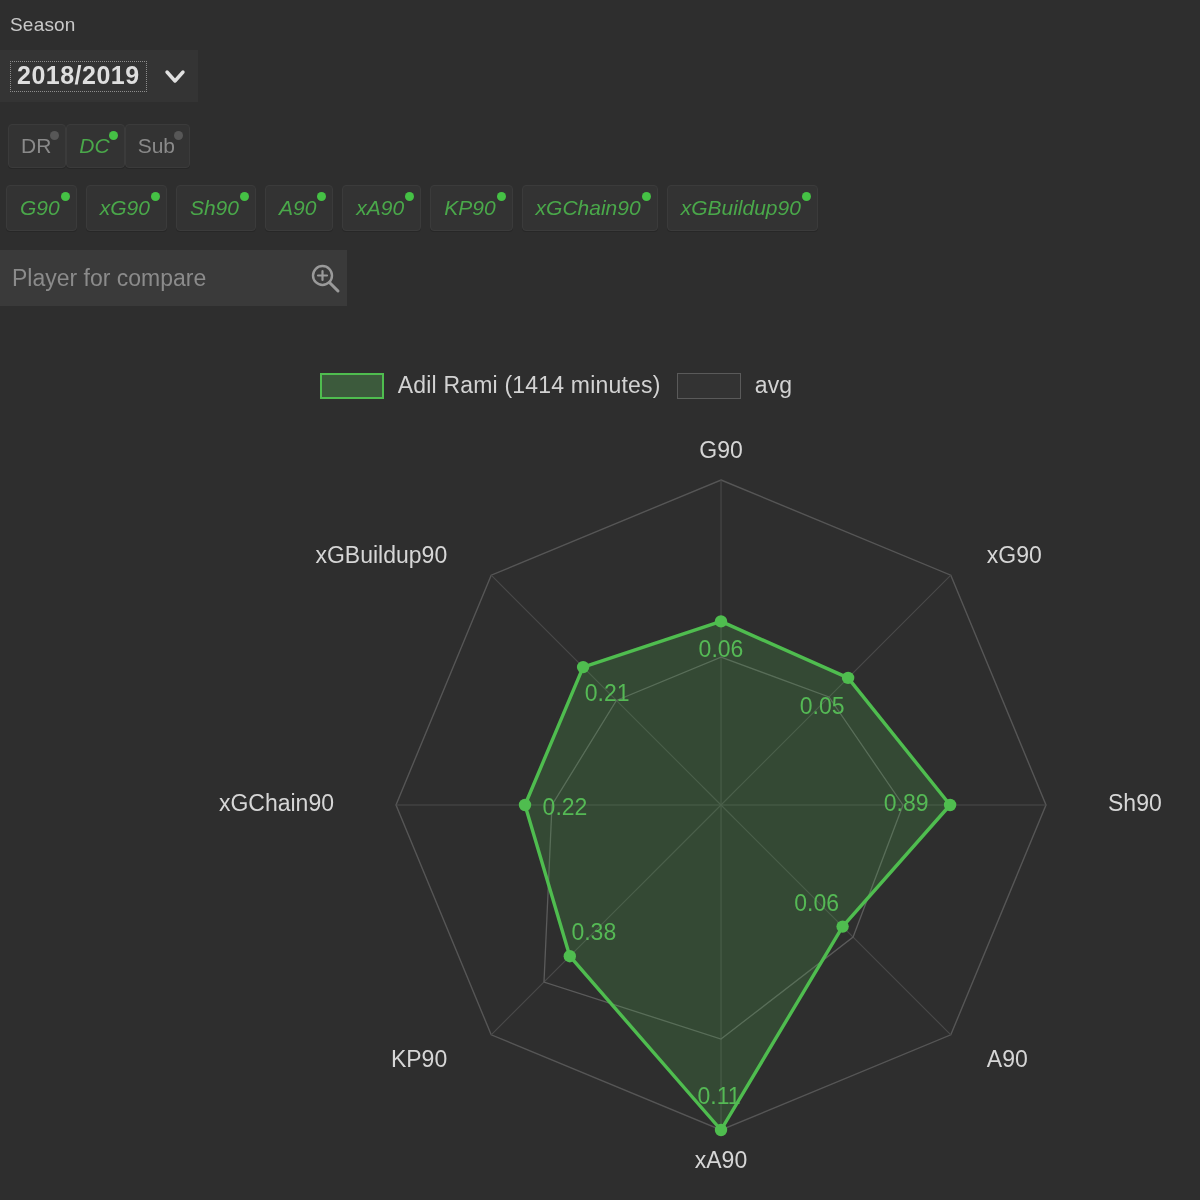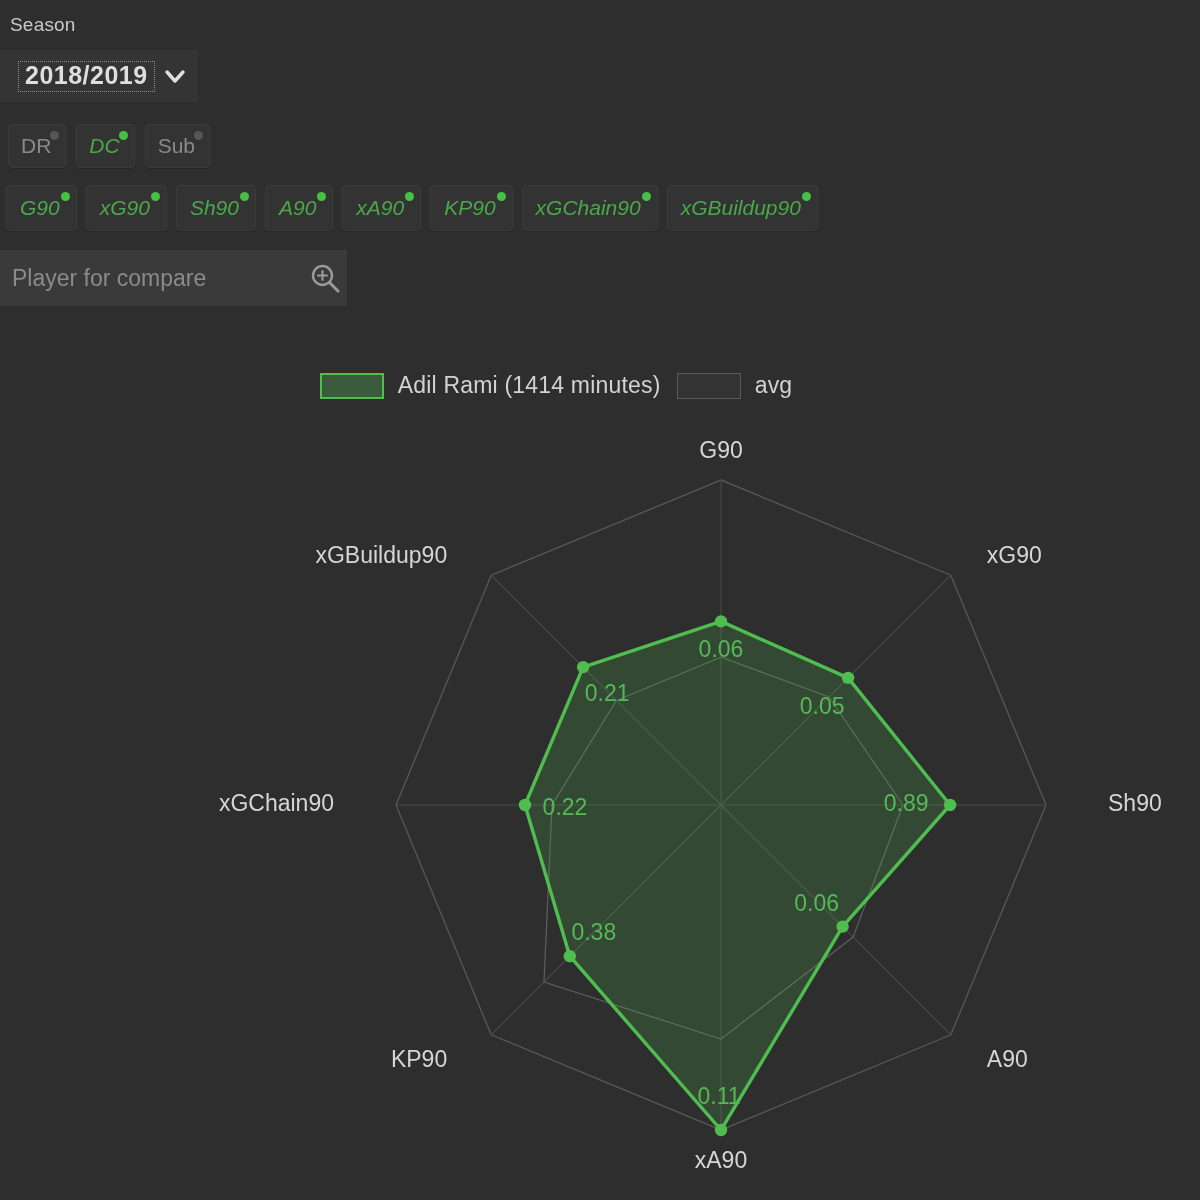--- a/index.html
+++ b/index.html
@@ -21,33 +21,33 @@
   }
   .season-select-wrap {
     position: absolute; left: 0px; top: 50px;
     width: 198px; height: 52px;
     background: #343434;
     display: flex; align-items: center;
     padding: 0 10px;
   }
   .season-select-box {
     display: flex; align-items: center; justify-content: space-between;
-    width: 100%; height: 40px; margin-left: 8px;
+    width: 100%; height: 40px;
   }
   .season-value {
     font-size: 25px; color: #dedede; font-weight: 700; letter-spacing: .5px;
     border: 1px dotted #8d8d8d;
     padding: 1px 6px 3px 6px;
     line-height: 1;
   }
   .chevron { width: 26px; height: 26px; margin-left: 6px; flex: 0 0 auto; }
   .chevron svg { display:block; }
 
   
-  .chip-row { position: absolute; left: 8px; display: flex; gap: 10px; }
+  .chip-row { position: absolute; left: 8px; display: flex; }
   .chip-row.r1 { top: 124px; }
   .chip-row.r2 { top: 185px; left: 6px; gap: 9px; }
 
   .chip {
     position: relative;
     background: #333333;
     border-radius: 4px;
     height: 44px;
     display: flex; align-items: center; justify-content: center;
     padding: 0 14px 0 12px;

